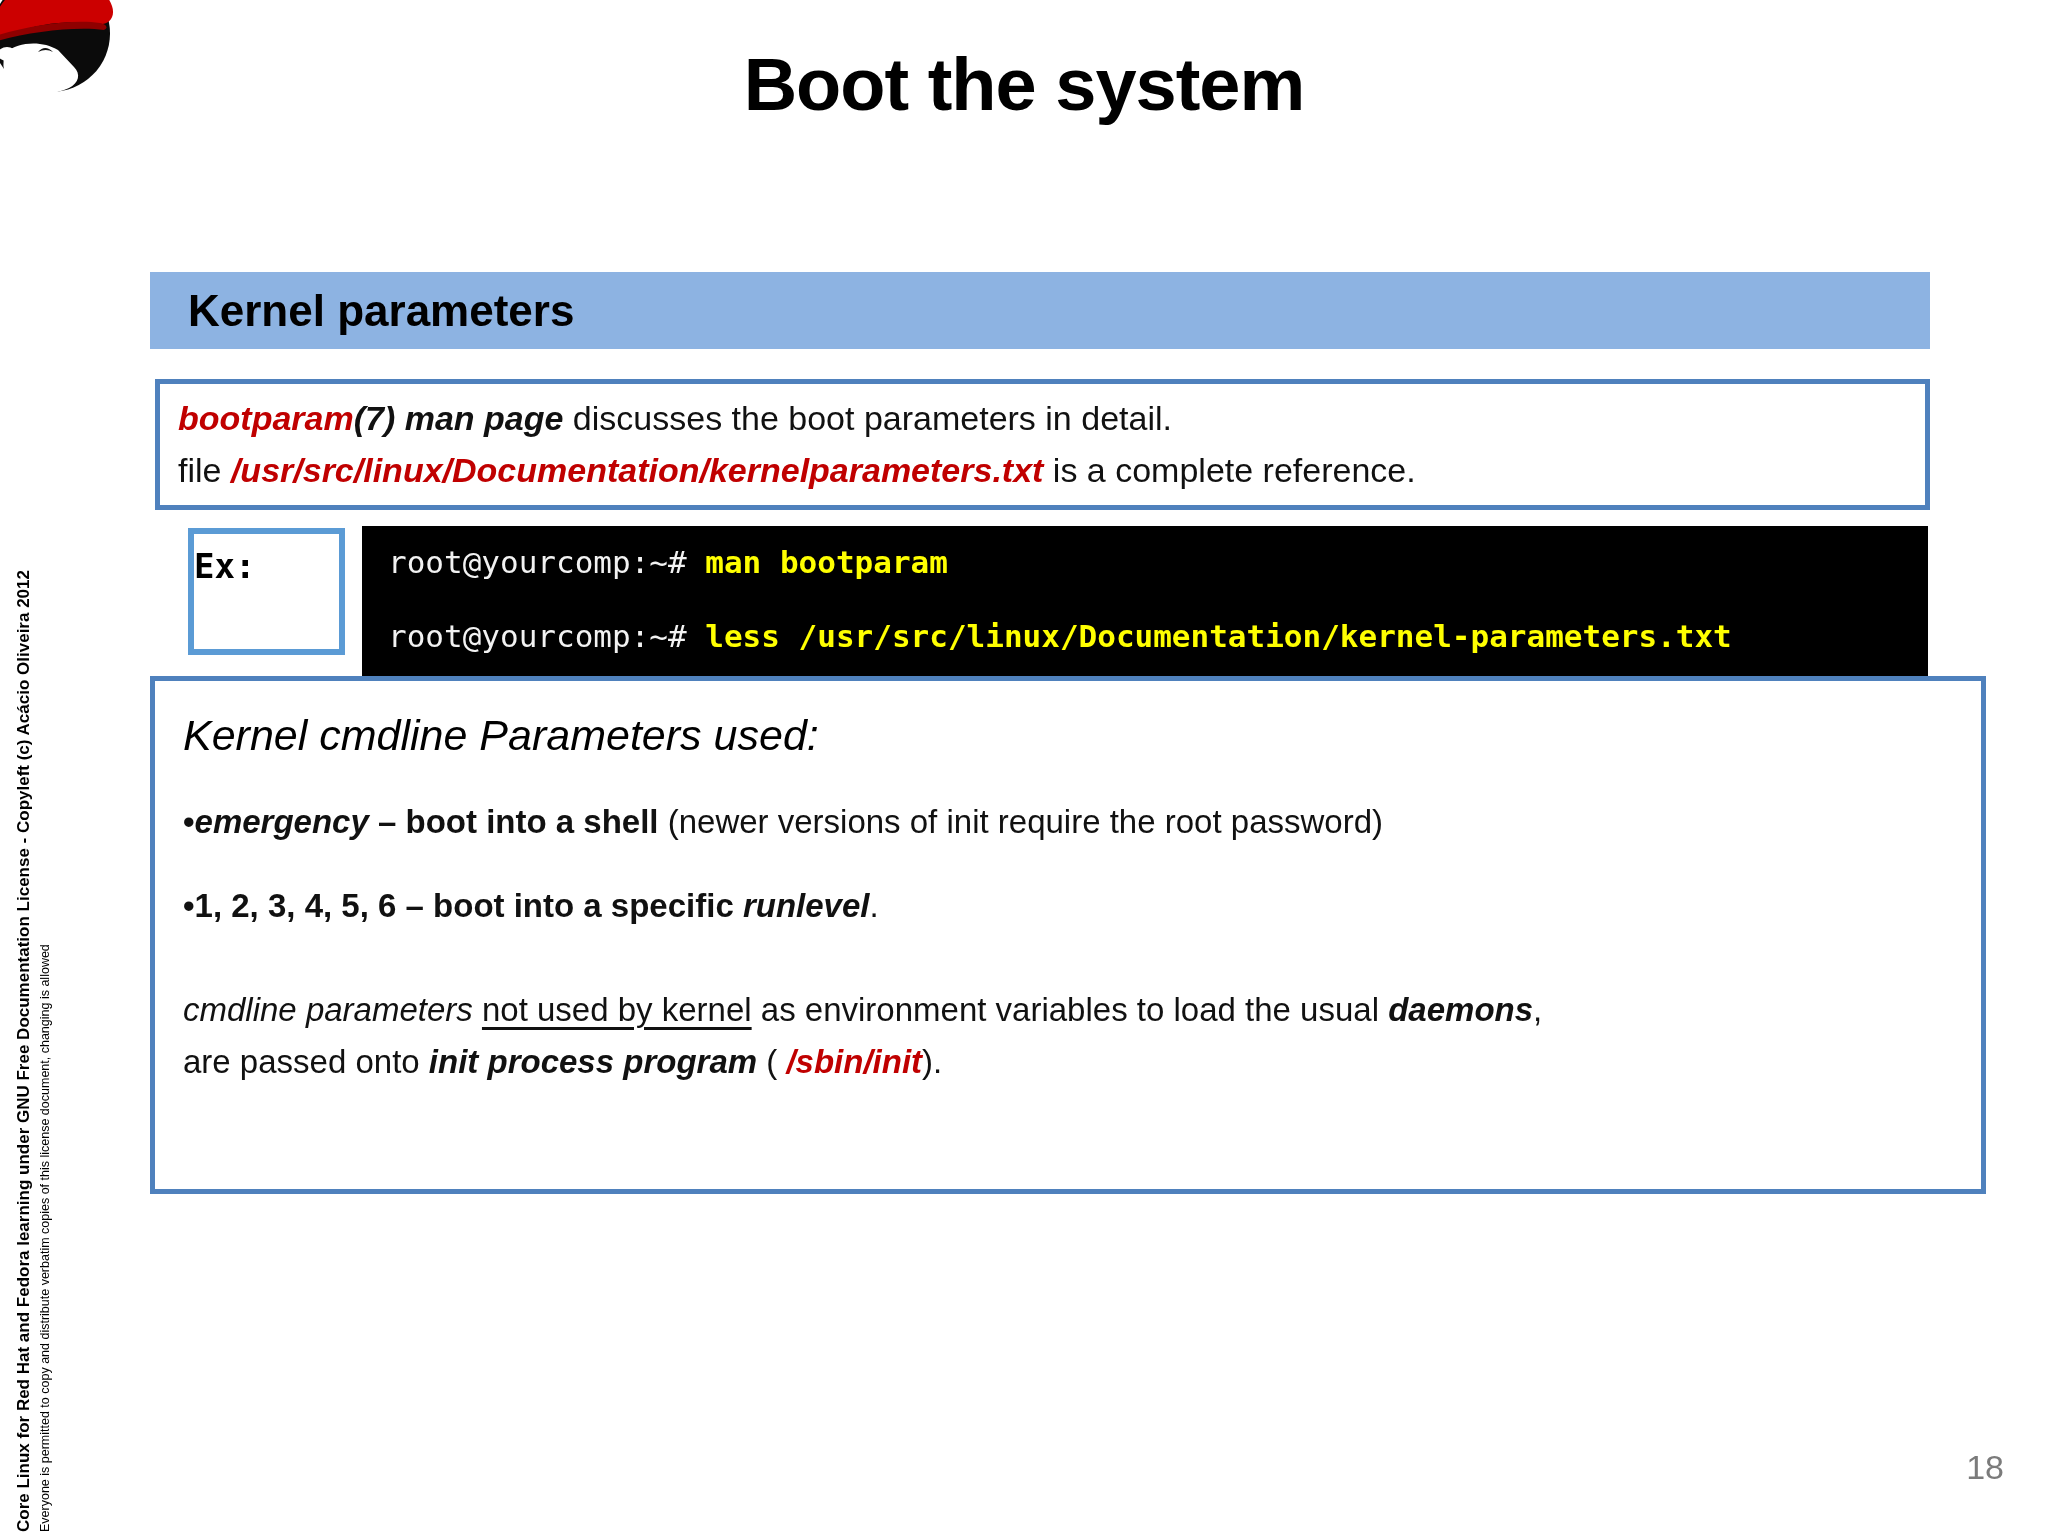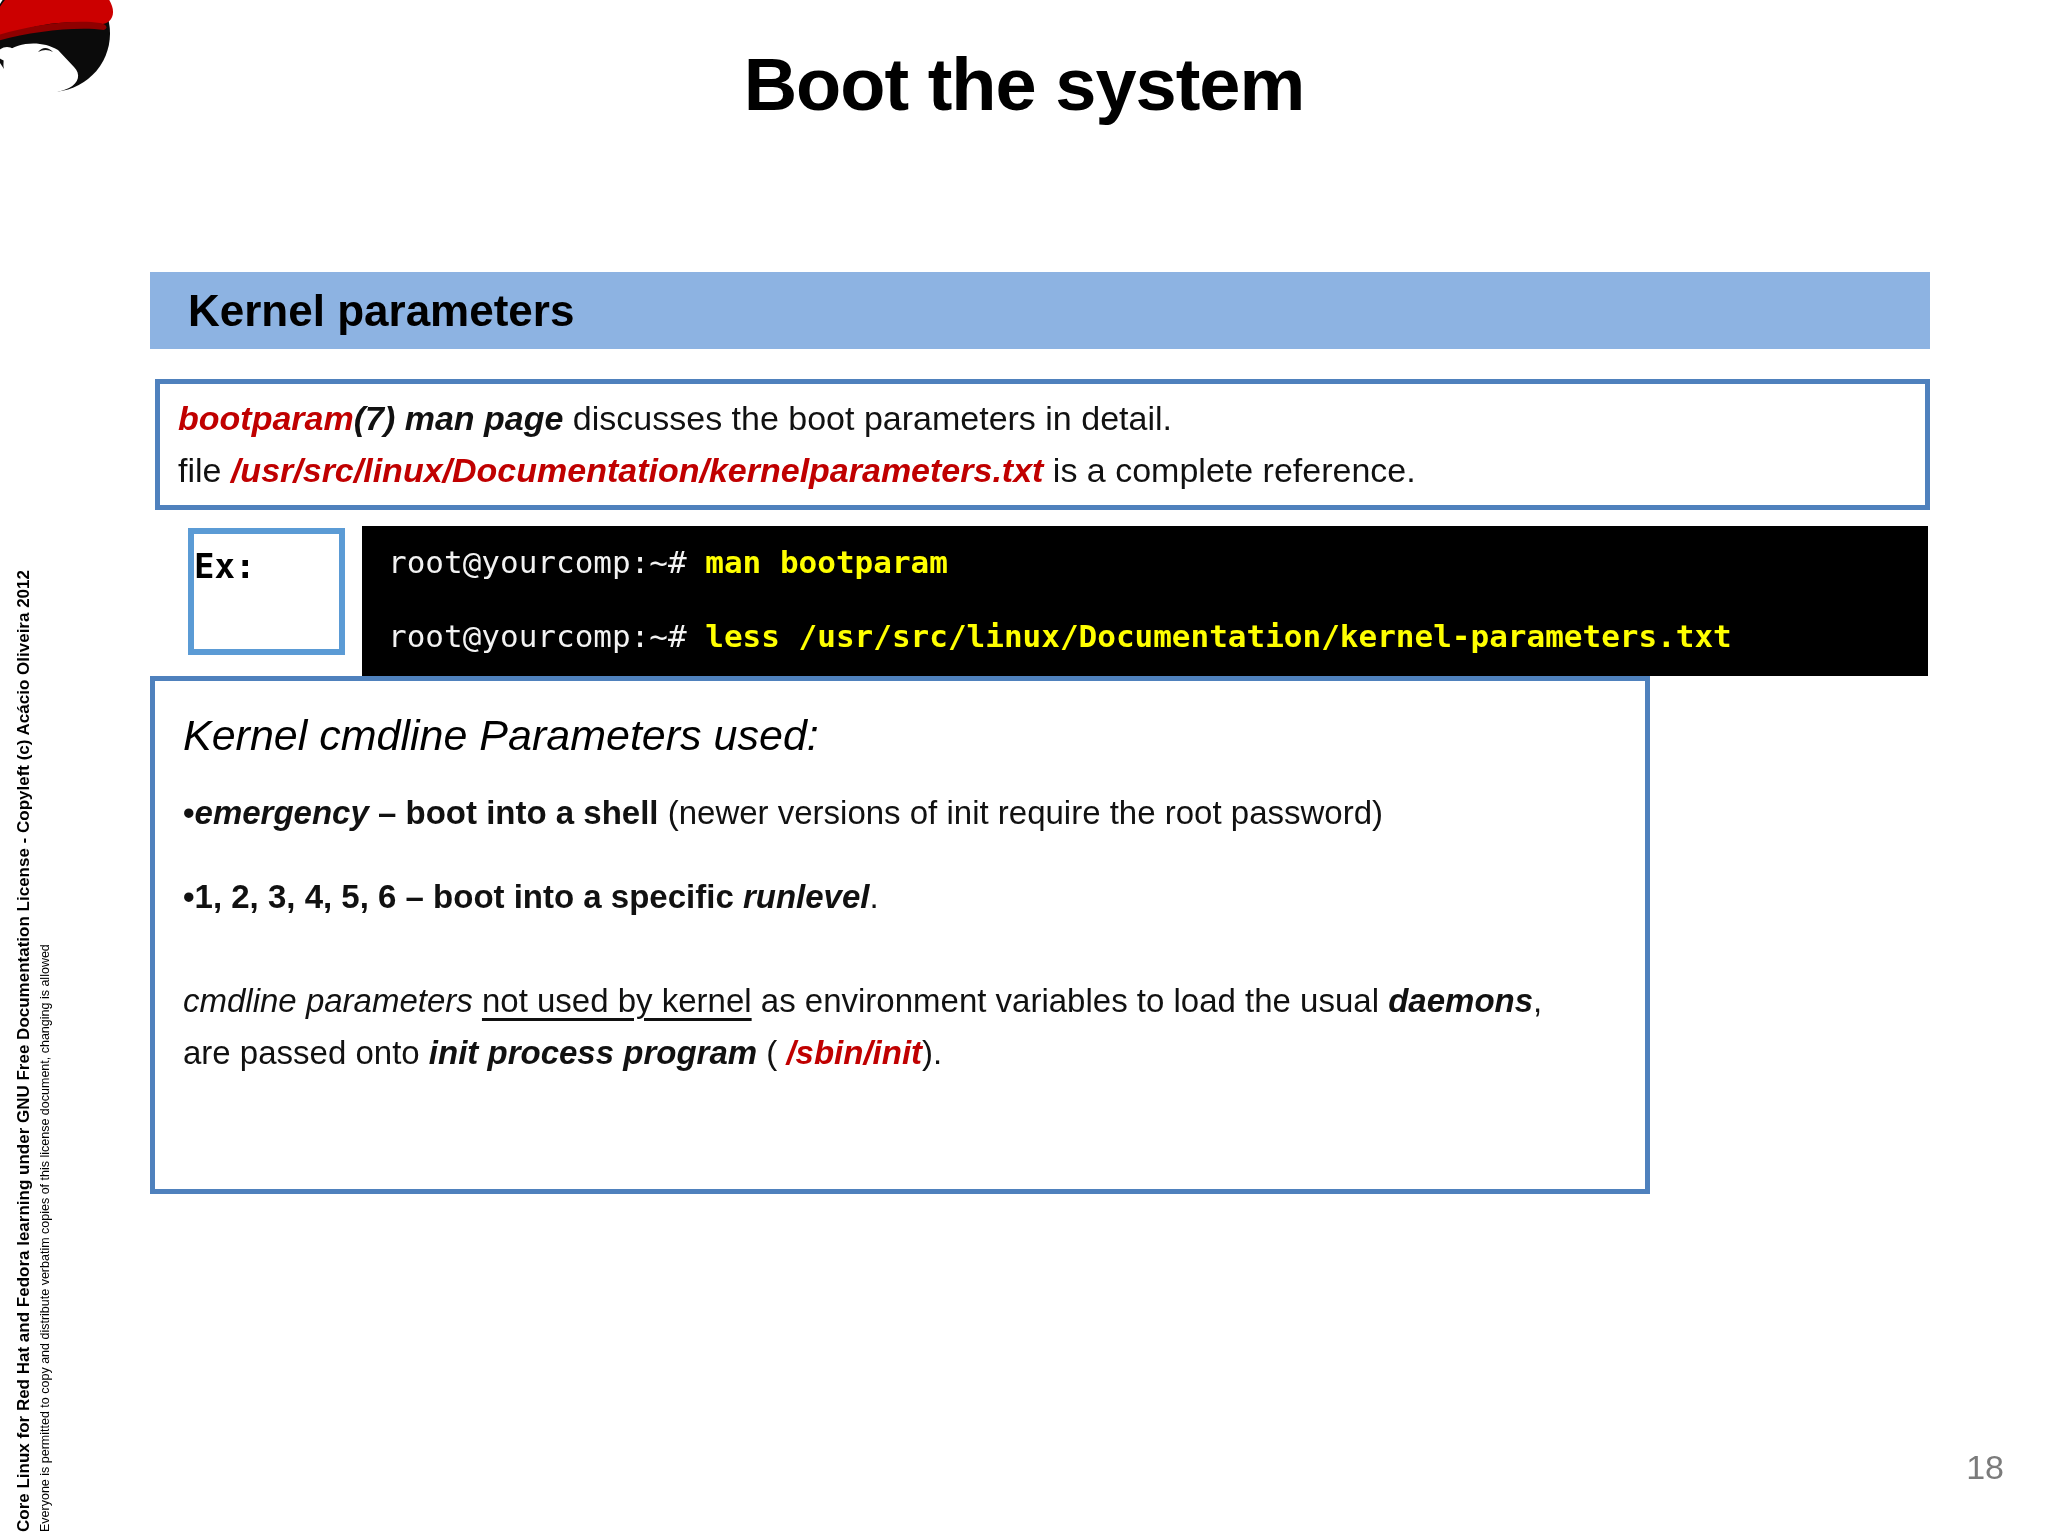--- a/index.html
+++ b/index.html
@@ -105,38 +105,38 @@
   }
   .terminal p { margin: 0 0 34px 0; line-height: 40px; white-space: nowrap; }
   .prompt { color: #f2f2f2; }
   .cmd    { color: #FFFF00; font-weight: bold; }
 
   
   .cmdline-box {
     position: absolute;
     left: 150px;
     top: 676px;
-    width: 1500px;
+    width: 1836px;
     height: 518px;
     box-sizing: border-box;
     border: 5px solid #4F81BD;
     background: #ffffff;
     padding: 0 20px 0 28px;
     font-size: 33px;
   }
   .box-heading {
     margin: 30px 0 0 0;
     font-size: 43px;
     font-style: italic;
     font-weight: normal;
     color: #000000;
   }
   .bullet { margin: 0; line-height: 44px; white-space: nowrap; }
   .bullet-1 { margin-top: 60px; }
-  .bullet-2 { margin-top: 31px; }
+  .bullet-2 { margin-top: 40px; }
   .bullet-3 { margin-top: 40px; }
   .dot { font-weight: bold; }
   .footer-para { margin: 56px 0 0 0; line-height: 52px; }
   .footer-para p { margin: 0; white-space: nowrap; }
 
   
   .sidebar {
     position: absolute;
     left: 14px;
     top: 1532px;

